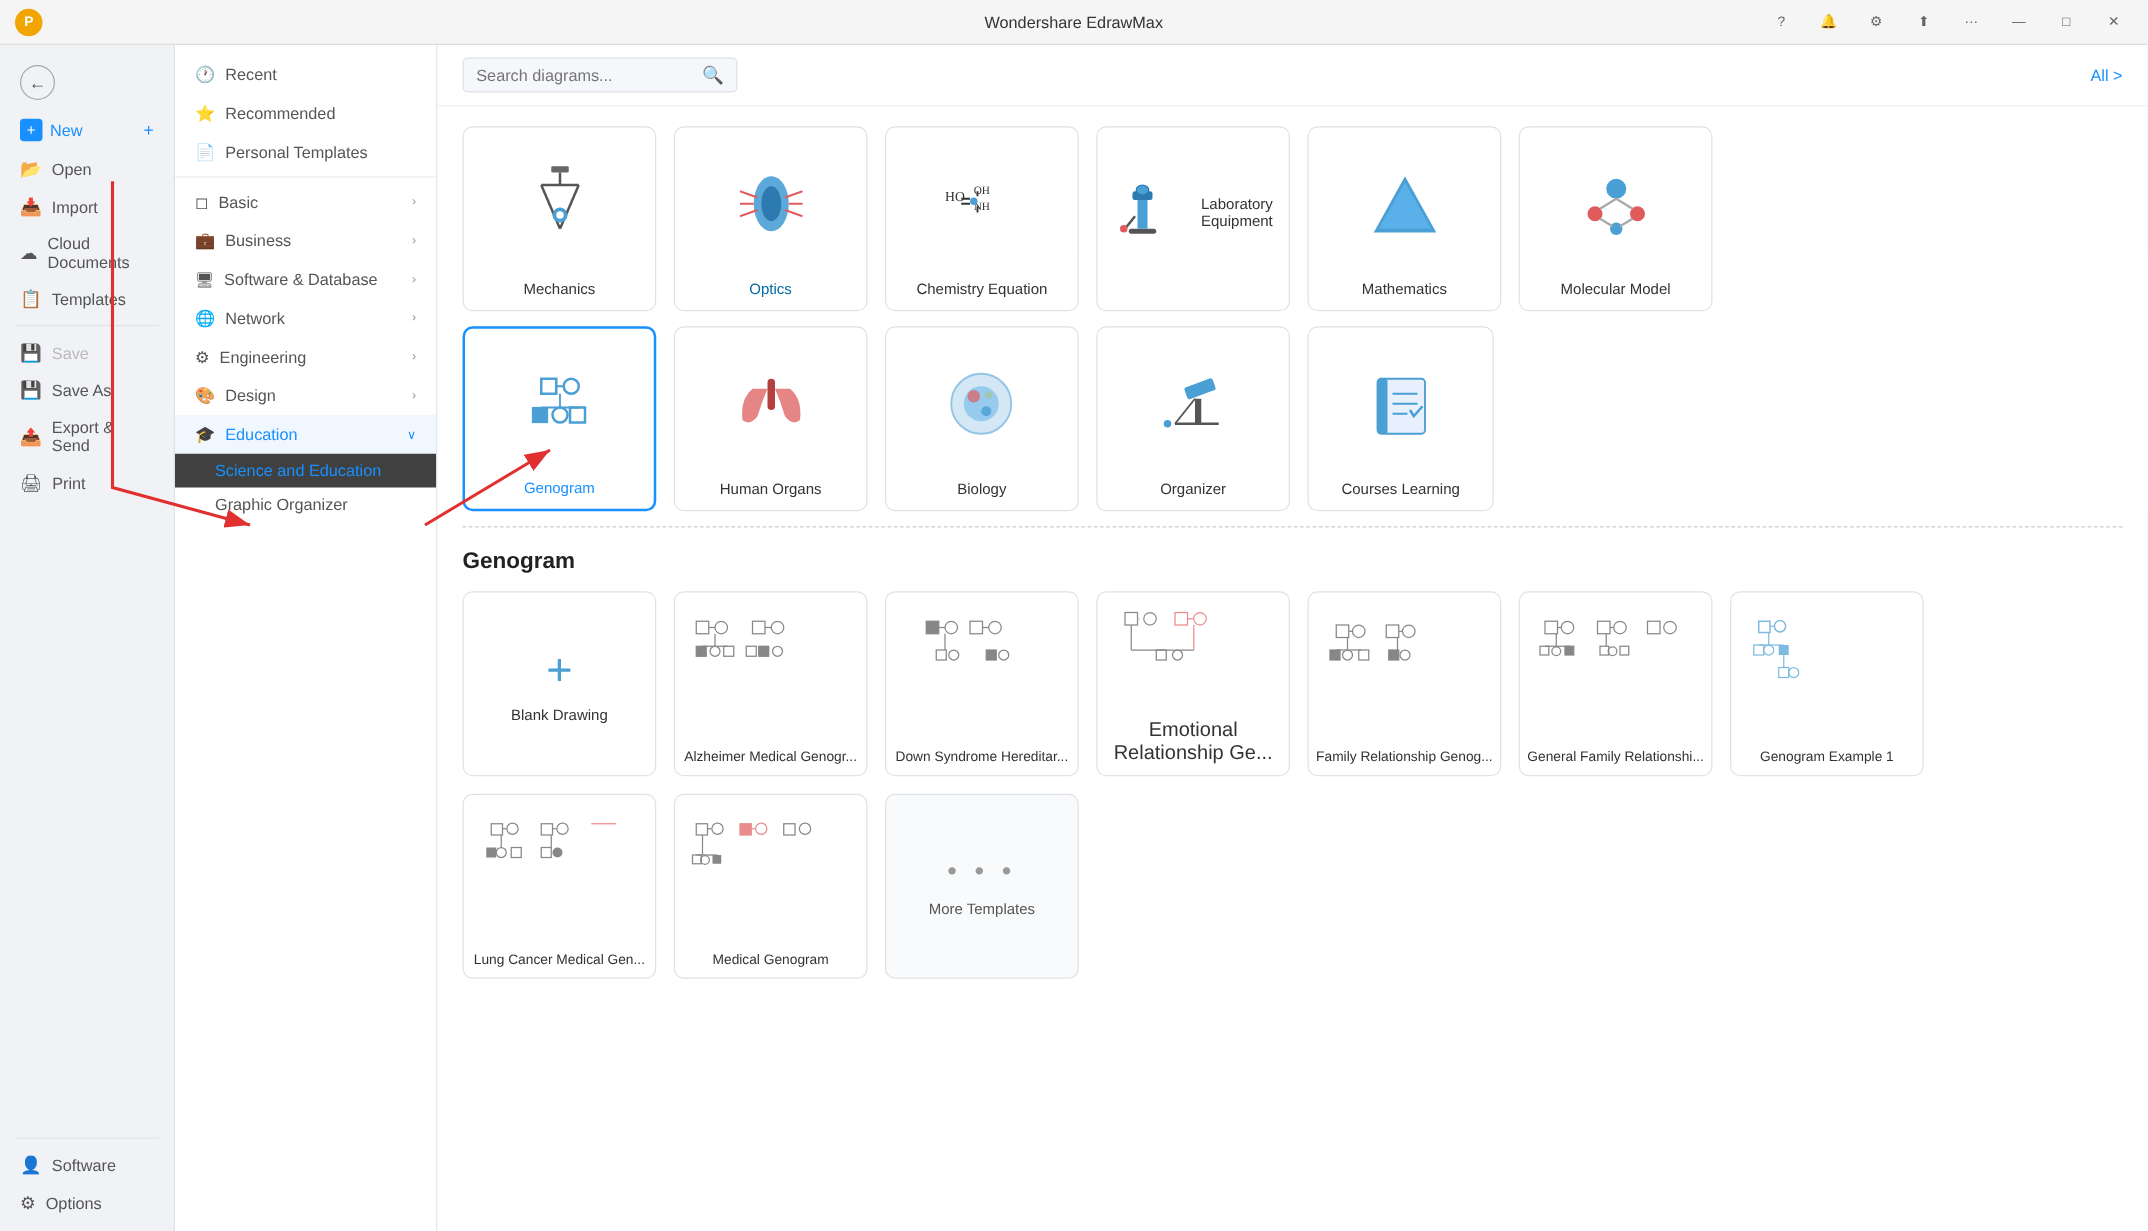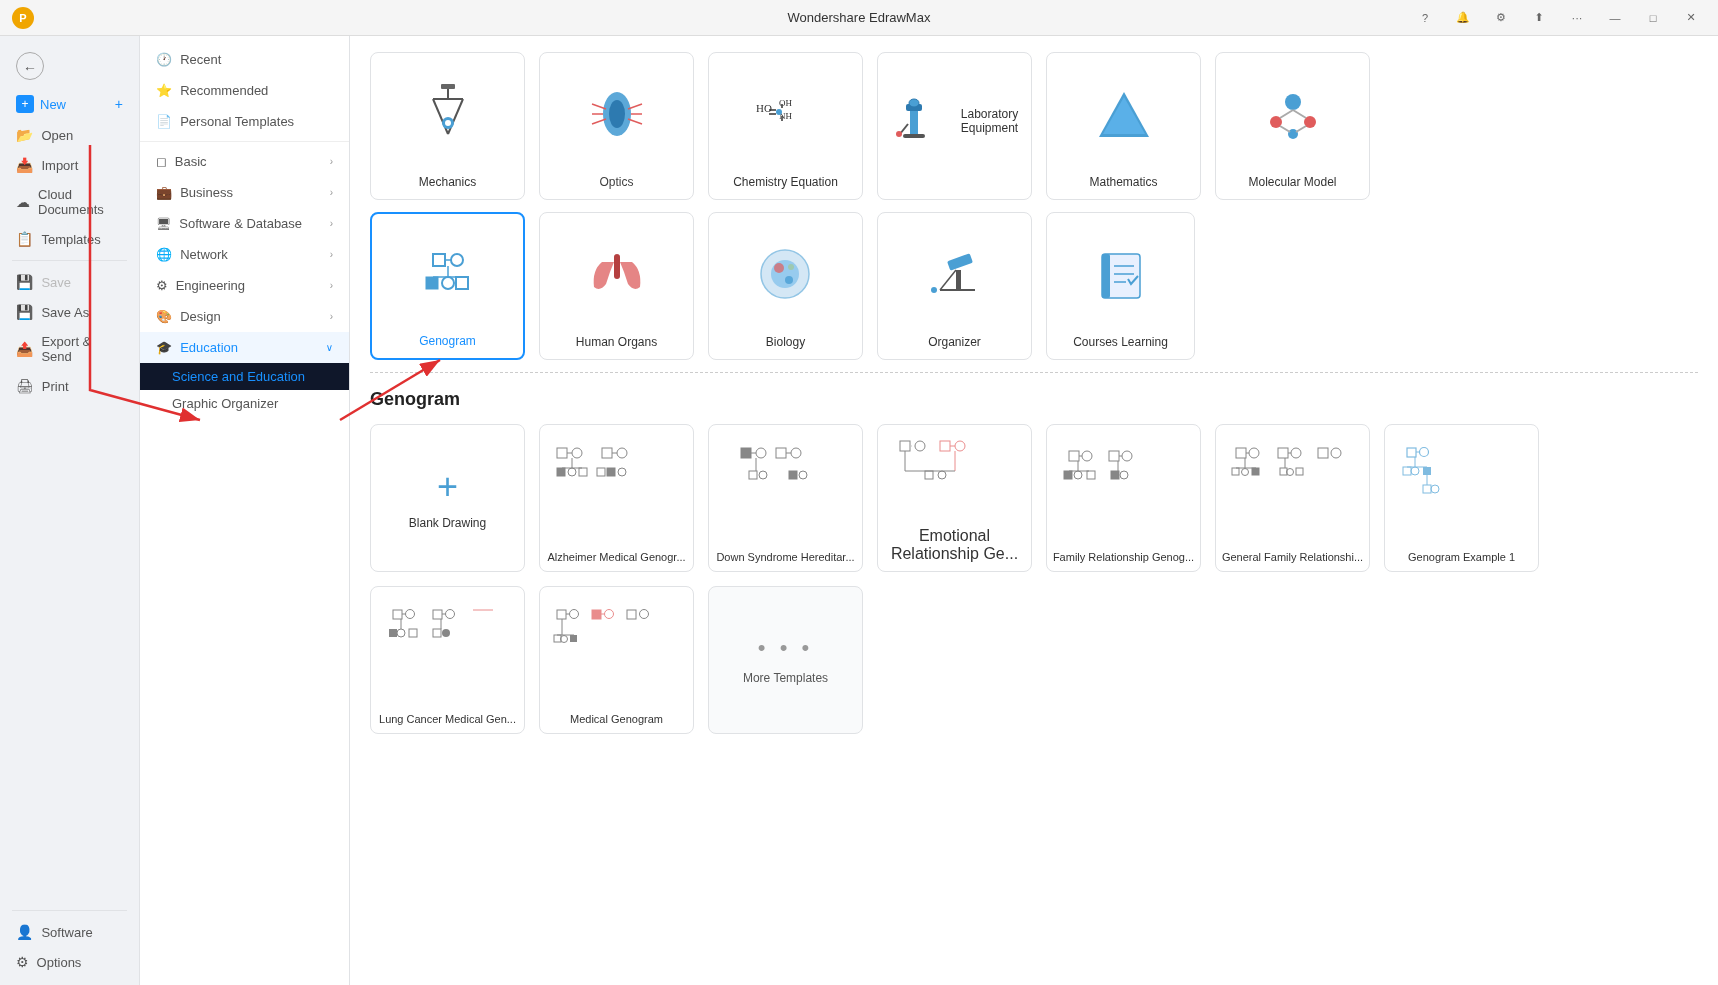--- a/index.html
+++ b/index.html
@@ -165,30 +165,37 @@
       </div>
       <span style="font-size:10px;color:#999;">›</span>
     </div>
     <div style="display:flex;align-items:center;padding:8px 16px;font-size:13px;color:#1890ff;font-weight:500;cursor:pointer;gap:8px;justify-content:space-between;background:#f0f7ff;">
       <div style="display:flex;align-items:center;gap:8px;">
         <span style="font-size:13px;">🎓</span>
         <span>Education</span>
       </div>
       <span style="font-size:10px;color:#1890ff;">∨</span>
     </div>
-    <div style="padding:6px 16px 6px 32px;font-size:13px;color:#1890ff;font-weight:500;cursor:pointer;background:#0f172a;">
+    <div style="padding:6px 16px 6px 32px;font-size:13px;color:#1890ff;font-weight:500;cursor:pointer;background:#404040;">
       <span>Science and Education</span>
     </div>
     <div style="padding:6px 16px 6px 32px;font-size:13px;color:#555;cursor:pointer;">
       <span>Graphic Organizer</span>
     </div>
   </div>
 
   <div style="flex:1;display:flex;flex-direction:column;overflow:hidden;background:#fff;">
 
+    <div style="padding:10px 20px;display:flex;align-items:center;justify-content:space-between;border-bottom:1px solid #eee;flex-shrink:0;">
+      <div style="display:flex;align-items:center;background:#f5f7fa;border:1px solid #e0e2e5;border-radius:4px;padding:5px 10px;width:220px;gap:6px;">
+        <input type="text" style="background: transparent; border: none; outline: none; font-size: 13px; color: rgb(102, 102, 102); width: 100%;" placeholder="Search diagrams...">
+        <span style="font-size:14px;color:#999;">🔍</span>
+      </div>
+      <span style="font-size:13px;color:#1890ff;cursor:pointer;">All &gt;</span>
+    </div>
 
     <div style="overflow-y:auto;flex:1;">
 
       <div style="display:flex;flex-wrap:wrap;gap:14px;padding:16px 20px 8px;">
 
         <div style="width:155px;height:148px;border:1px solid #e0e2e5;border-radius:8px;display:flex;flex-direction:column;align-items:center;justify-content:flex-end;padding-bottom:10px;cursor:pointer;background:#fff;">
           <div style="flex:1;display:flex;align-items:center;justify-content:center;width:100%;">
             <svg width="70" height="70" viewBox="0 0 70 70">
               <line x1="35" y1="10" x2="35" y2="20" stroke="#555" stroke-width="2"></line>
               <rect x="28" y="5" width="14" height="5" fill="#666" rx="1"></rect>
@@ -208,21 +215,21 @@
               <ellipse cx="35" cy="35" rx="14" ry="22" fill="#4a9fd4" opacity="0.9"></ellipse>
               <ellipse cx="35" cy="35" rx="8" ry="14" fill="#2d7ab0"></ellipse>
               <line x1="10" y1="25" x2="24" y2="30" stroke="#e05c5c" stroke-width="1.5"></line>
               <line x1="10" y1="35" x2="21" y2="35" stroke="#e05c5c" stroke-width="1.5"></line>
               <line x1="10" y1="45" x2="24" y2="40" stroke="#e05c5c" stroke-width="1.5"></line>
               <line x1="46" y1="30" x2="60" y2="25" stroke="#e05c5c" stroke-width="1.5"></line>
               <line x1="49" y1="35" x2="60" y2="35" stroke="#e05c5c" stroke-width="1.5"></line>
               <line x1="46" y1="40" x2="60" y2="45" stroke="#e05c5c" stroke-width="1.5"></line>
             </svg>
           </div>
-          <span style="font-size:12px;color:#404040;">Optics</span>
+          <span style="font-size:12px;color:#0369a1;">Optics</span>
         </div>
 
         <div style="width:155px;height:148px;border:1px solid #e0e2e5;border-radius:8px;display:flex;flex-direction:column;align-items:center;justify-content:flex-end;padding-bottom:10px;cursor:pointer;background:#fff;">
           <div style="flex:1;display:flex;align-items:center;justify-content:center;">
             <svg width="70" height="60" viewBox="0 0 70 60">
               <text x="5" y="28" font-size="11" fill="#333" font-family="serif">HO</text>
               <text x="28" y="22" font-size="9" fill="#333" font-family="serif">OH</text>
               <text x="28" y="35" font-size="9" fill="#333" font-family="serif">NH</text>
               <circle cx="28" cy="28" r="3" fill="#4a9fd4"></circle>
               <line x1="18" y1="26" x2="25" y2="26" stroke="#333" stroke-width="1.5"></line>

